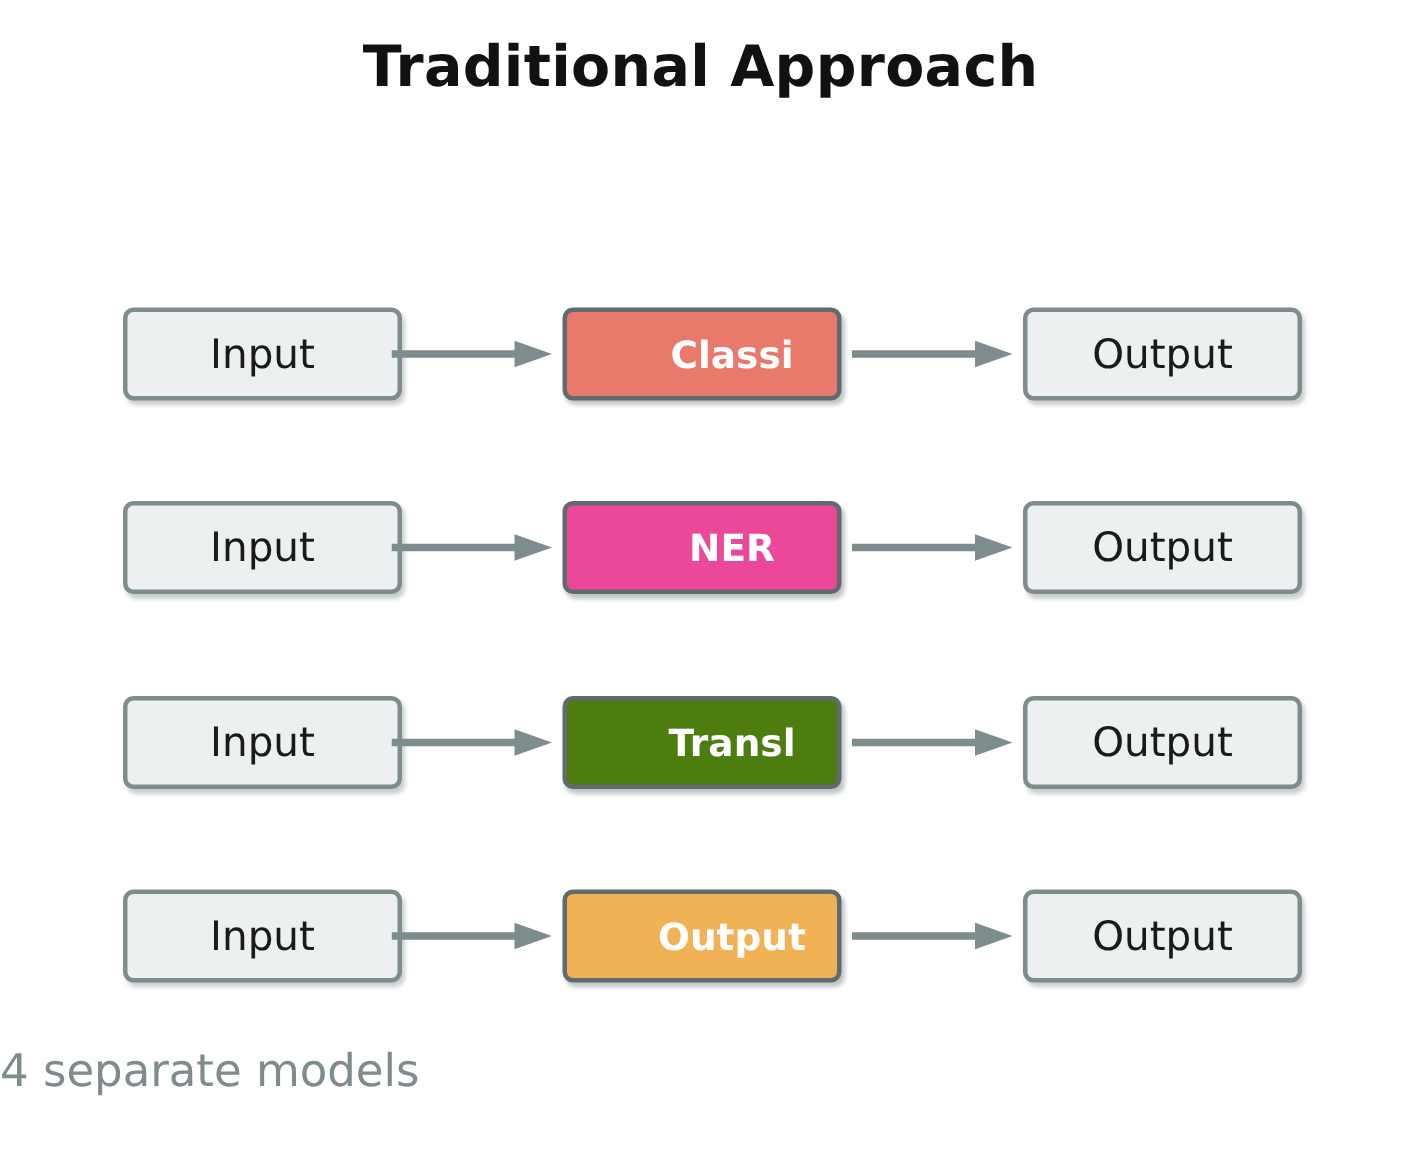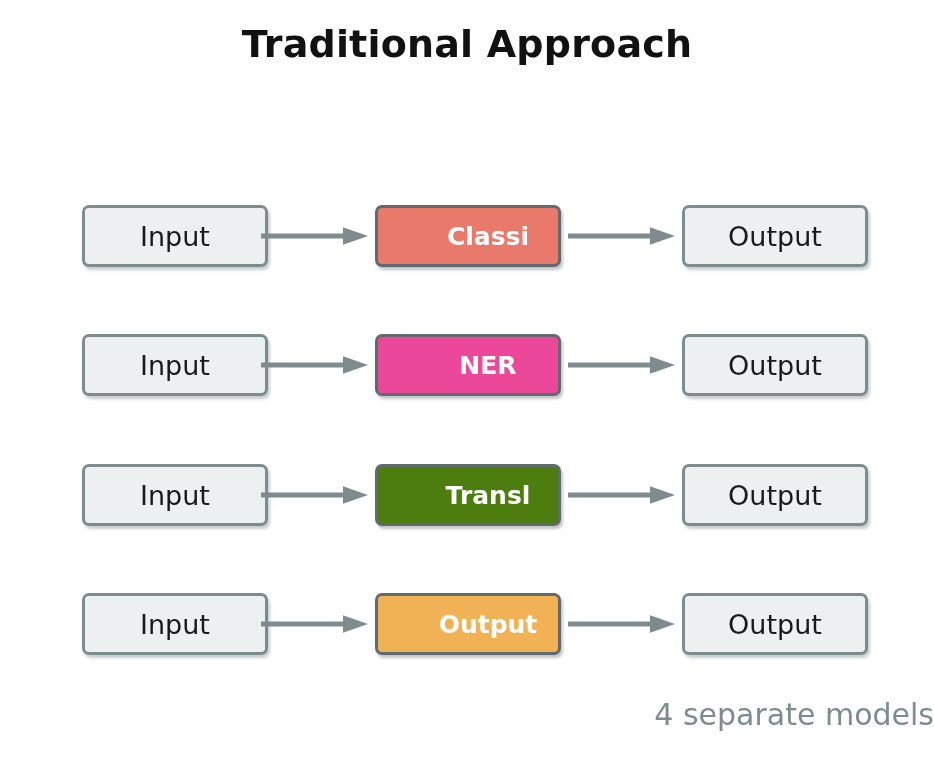--- a/index.html
+++ b/index.html
@@ -90,21 +90,21 @@
   .arrow-1 { left: 261px; }
   .arrow-2 { left: 568px; }
   .arrow svg { display: block; }
 
   
   .caption {
     position: absolute;
     left: 0;
     top: 697px;
     width: 934px;
-    text-align: right;
+    text-align: left;
     font-size: 30px;
     font-weight: 400;
     color: #7F8C8D;
   }
 </style>
 </head>
 <body>
 
 <div id="canvas">
 

